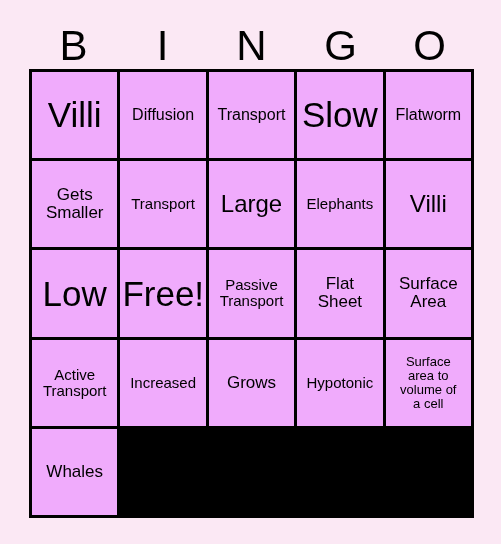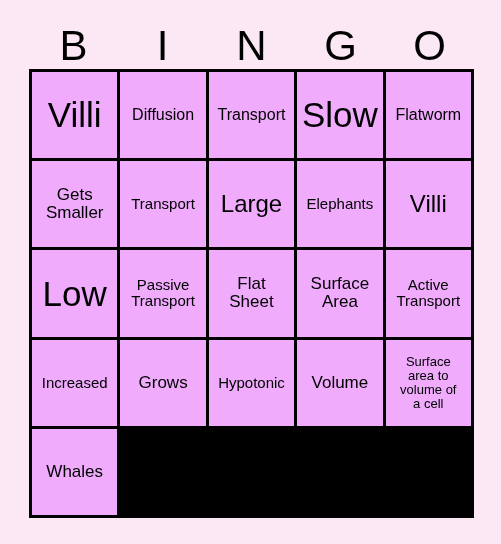--- a/index.html
+++ b/index.html
@@ -121,20 +121,23 @@
       <div class="cell">
         <span class="cell-text fs-xs">Elephants</span>
       </div>
       <div class="cell">
         <span class="cell-text fs-lg">Villi</span>
       </div>
       <div class="cell">
         <span class="cell-text fs-xl">Low</span>
       </div>
       <div class="cell">
+        <span class="cell-text fs-xl">Free!</span>
+      </div>
+      <div class="cell">
         <span class="cell-text fs-xs">Passive
 Transport</span>
       </div>
       <div class="cell">
         <span class="cell-text fs-md">Flat
 Sheet</span>
       </div>
       <div class="cell">
         <span class="cell-text fs-md">Surface
 Area</span>
@@ -146,23 +149,20 @@
       <div class="cell">
         <span class="cell-text fs-xs">Increased</span>
       </div>
       <div class="cell">
         <span class="cell-text fs-md">Grows</span>
       </div>
       <div class="cell">
         <span class="cell-text fs-xs">Hypotonic</span>
       </div>
       <div class="cell">
-        <span class="cell-text fs-md">Volume</span>
-      </div>
-      <div class="cell">
         <span class="cell-text fs-xxs">Surface
 area to
 volume of
 a cell</span>
       </div>
       <div class="cell">
         <span class="cell-text fs-md">Whales</span>
       </div>
     </div>
 

